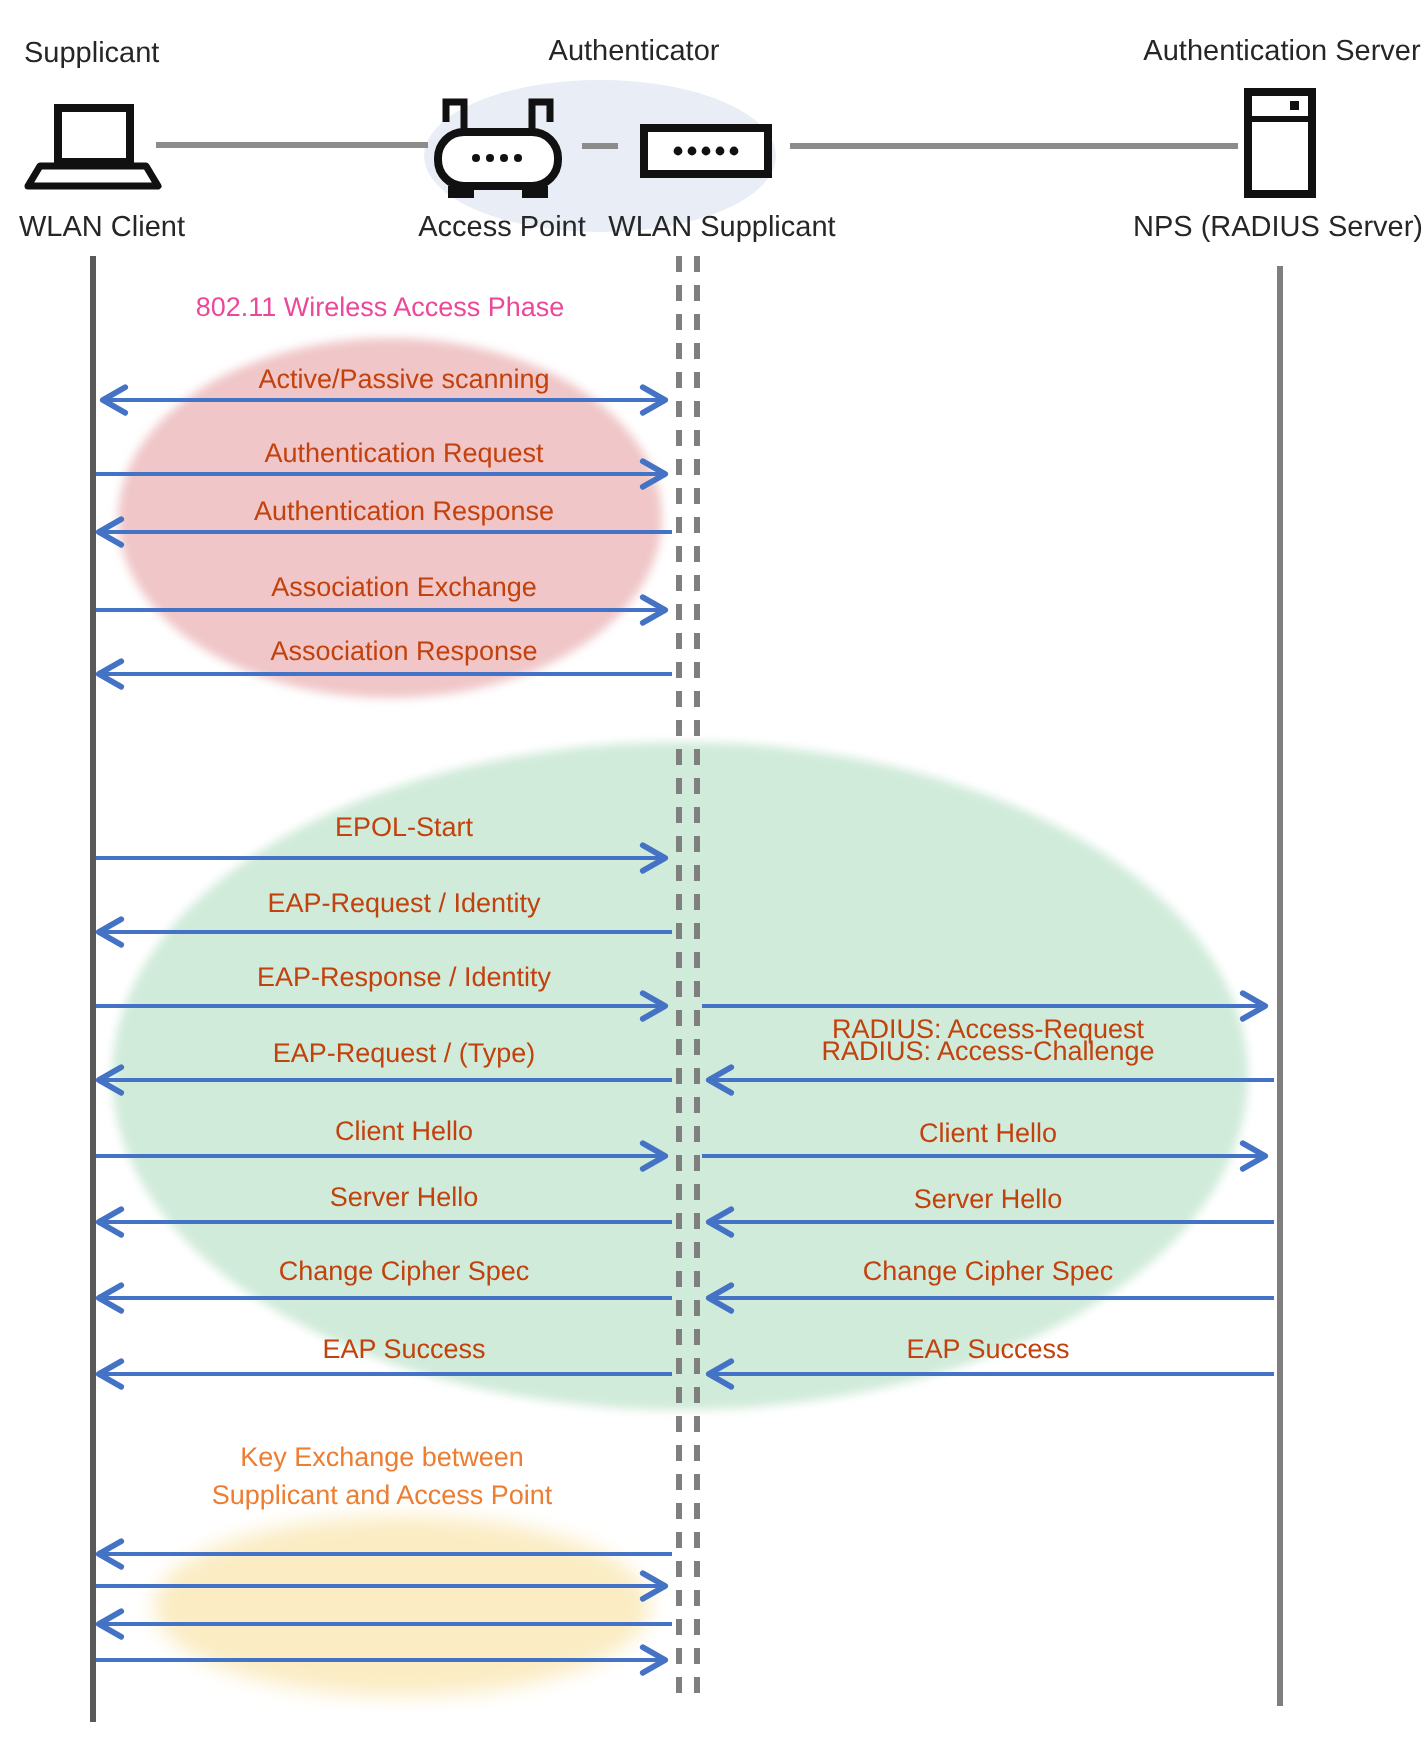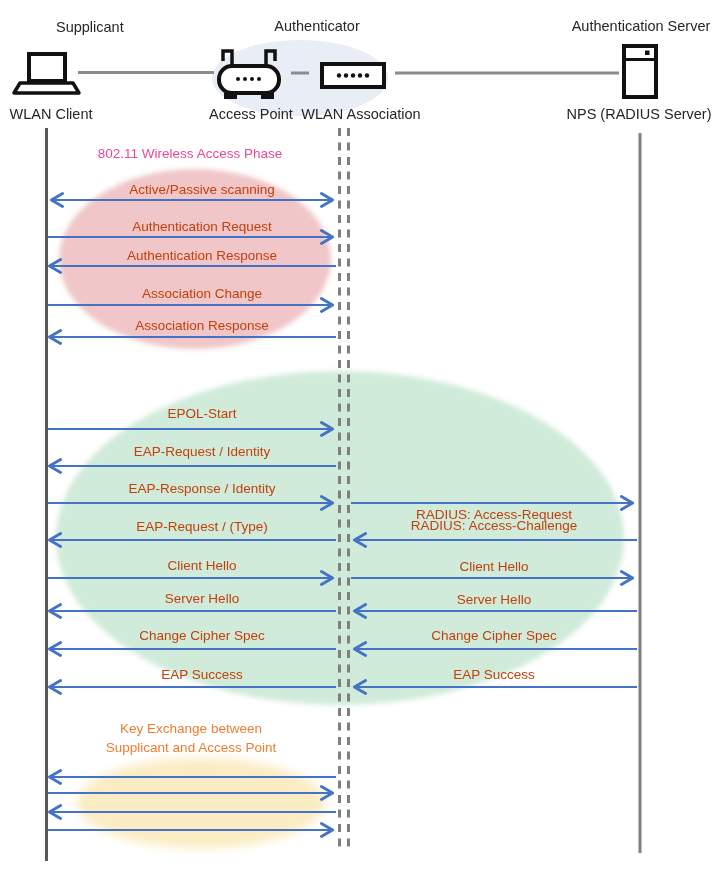--- a/index.html
+++ b/index.html
@@ -2,21 +2,21 @@
 <html><head>
 <meta charset="utf-8">
 <style>
   html,body{margin:0;padding:0;background:#fff;}
   .stage{position:relative;width:713px;height:875px;background:#fff;overflow:hidden;
          font-family:"Liberation Sans",sans-serif;}
   .stage svg{position:absolute;left:0;top:0;}
   .lbl{position:absolute;font-size:13.5px;color:#c2410c;white-space:nowrap;
        transform:translateX(-50%);line-height:1.1;}
   .role{font-size:14.5px;color:#262626;}
-  .noctr{transform:none;margin-left:44px;}
+  .noctr{transform:none;}
   .ph-red{color:#ec4899;}
   .ph-green{color:#2BAE60;}
   .ph-orange{color:#ED7D31;}
   .chip{background:#fff;padding:0 4px;}
 </style>
 </head>
 <body>
 
 <div class="stage">
 
@@ -113,28 +113,28 @@
     <line x1="51" y1="812" x2="336" y2="812" marker-start="url(#mr)"></line>
     <line x1="48" y1="830" x2="331" y2="830" marker-end="url(#mr)"></line>
   </g>
 </svg>
 
 <div class="lbl role noctr" style="left:12px;top:20px">Supplicant</div>
 <div class="lbl role" style="left:317px;top:19px">Authenticator</div>
 <div class="lbl role" style="left:641px;top:19px">Authentication Server</div>
 <div class="lbl role" style="left:51px;top:107px">WLAN Client</div>
 <div class="lbl role" style="left:251px;top:107px">Access Point</div>
-<div class="lbl role" style="left:361px;top:107px">WLAN Association</div>
+<div class="lbl role" style="left:361px;top:107px">WLAN Supplicant</div>
 <div class="lbl role" style="left:639px;top:107px">NPS (RADIUS Server)</div>
 
 <div class="lbl ph-red" style="left:190px;top:147px">802.11 Wireless Access Phase</div>
 <div class="lbl" style="left:202px;top:183px">Active/Passive scanning</div>
 <div class="lbl" style="left:202px;top:220px">Authentication  Request</div>
 <div class="lbl" style="left:202px;top:249px">Authentication  Response</div>
-<div class="lbl" style="left:202px;top:287px">Association Change</div>
+<div class="lbl" style="left:202px;top:287px">Association Exchange</div>
 <div class="lbl" style="left:202px;top:319px">Association Response</div>
 
 <div class="lbl" style="left:202px;top:407px">EPOL-Start</div>
 <div class="lbl" style="left:202px;top:445px">EAP-Request / Identity</div>
 <div class="lbl" style="left:202px;top:482px">EAP-Response / Identity</div>
 <div class="lbl" style="left:202px;top:520px">EAP-Request / (Type)</div>
 <div class="lbl" style="left:202px;top:559px">Client Hello</div>
 <div class="lbl" style="left:202px;top:592px">Server Hello</div>
 <div class="lbl" style="left:202px;top:629px">Change Cipher Spec</div>
 <div class="lbl" style="left:202px;top:668px">EAP Success</div>

